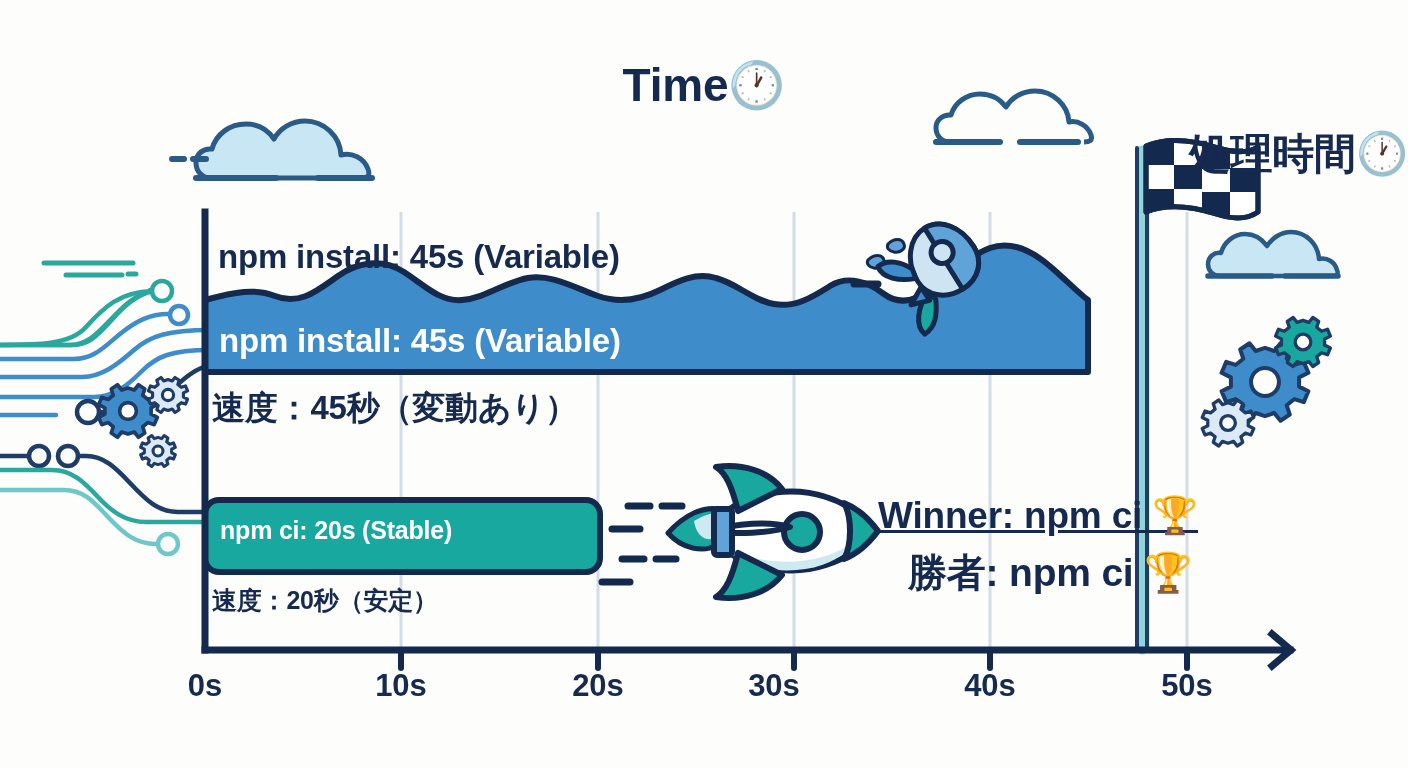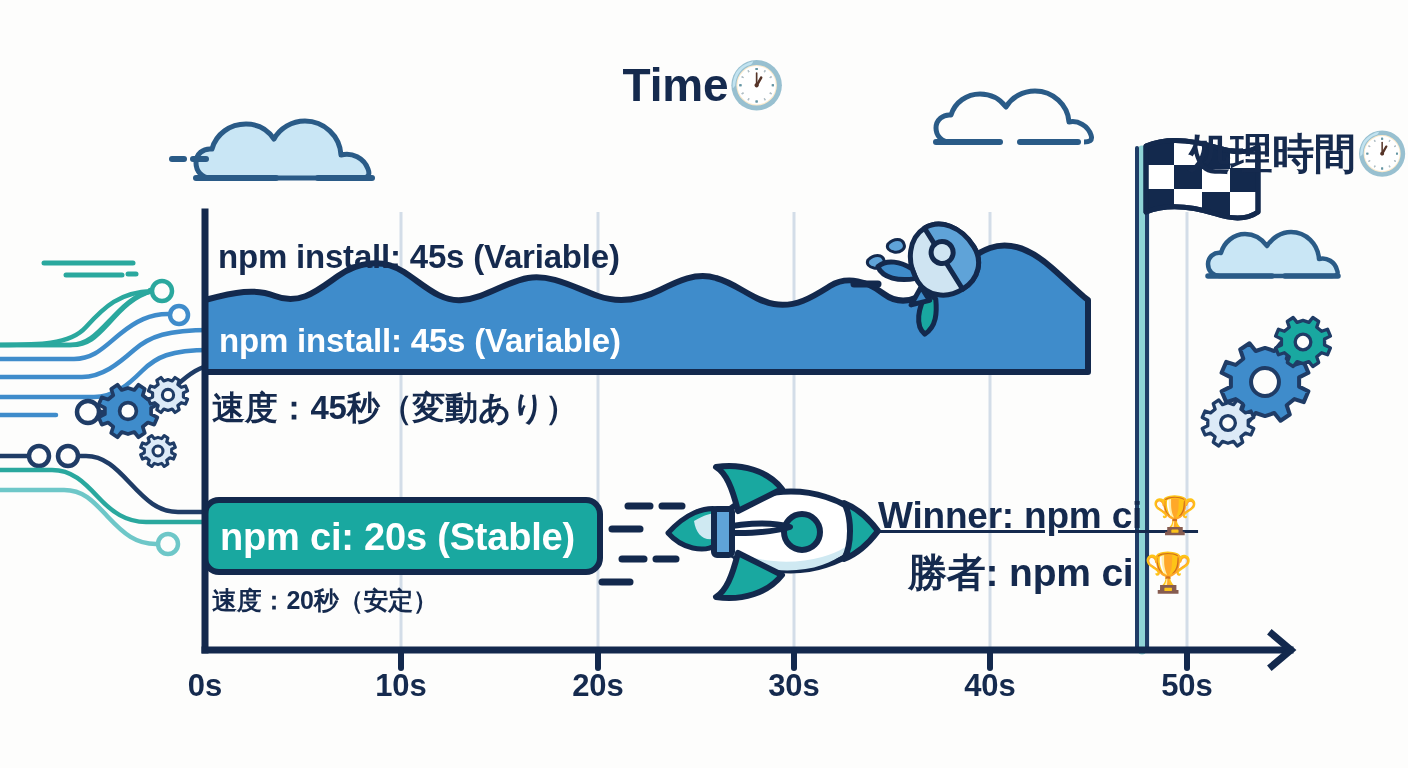--- a/index.html
+++ b/index.html
@@ -55,21 +55,21 @@
     color: #ffffff;
   }
   #bar1-bottom-label {
     left: 212px;
     top: 386px;
     font-size: 33px;
   }
   #bar2-inner-label {
     left: 220px;
     top: 516px;
-    font-size: 38px;
+    font-size: 25px;
     color: #ffffff;
   }
   #bar2-bottom-label {
     left: 212px;
     top: 584px;
     font-size: 25px;
   }
   #winner-en {
     left: 878px;
     top: 494px;
@@ -348,17 +348,17 @@
 
   <div class="txt" id="bar2-inner-label">npm ci: 20s (Stable)</div>
   <div class="txt" id="bar2-bottom-label">速度：20秒（安定）</div>
 
   <div class="txt" id="winner-en">Winner: npm ci 🏆</div>
   <div class="txt" id="winner-ja">勝者: npm ci 🏆</div>
 
   <div class="tick-label" style="left:205px">0s</div>
   <div class="tick-label" style="left:401px">10s</div>
   <div class="tick-label" style="left:598px">20s</div>
-  <div class="tick-label" style="left:794px">30s</div>
+  <div class="tick-label" style="left:774px">30s</div>
   <div class="tick-label" style="left:990px">40s</div>
   <div class="tick-label" style="left:1187px">50s</div>
 
 </div>
 
 </body></html>

